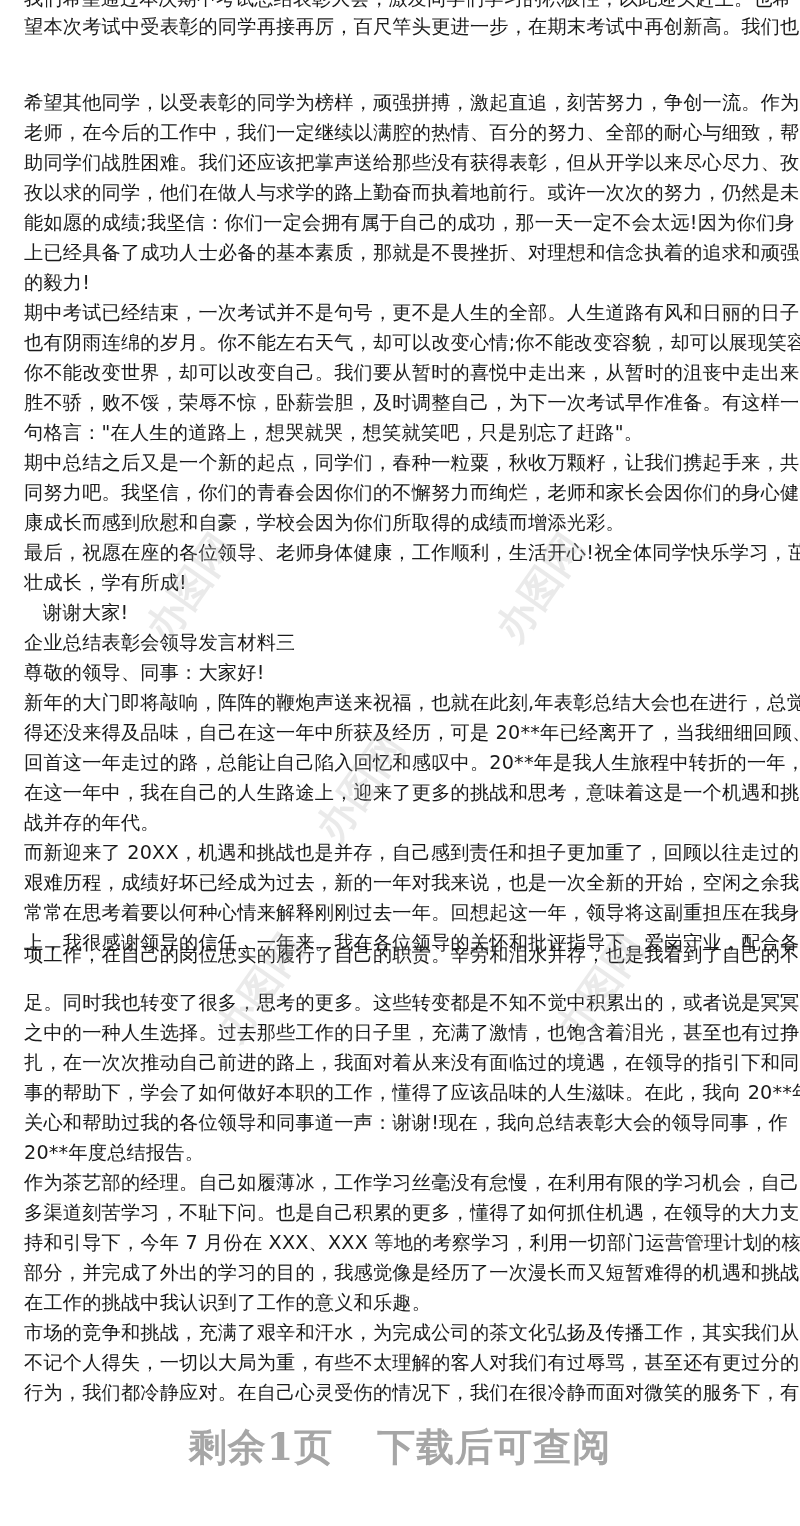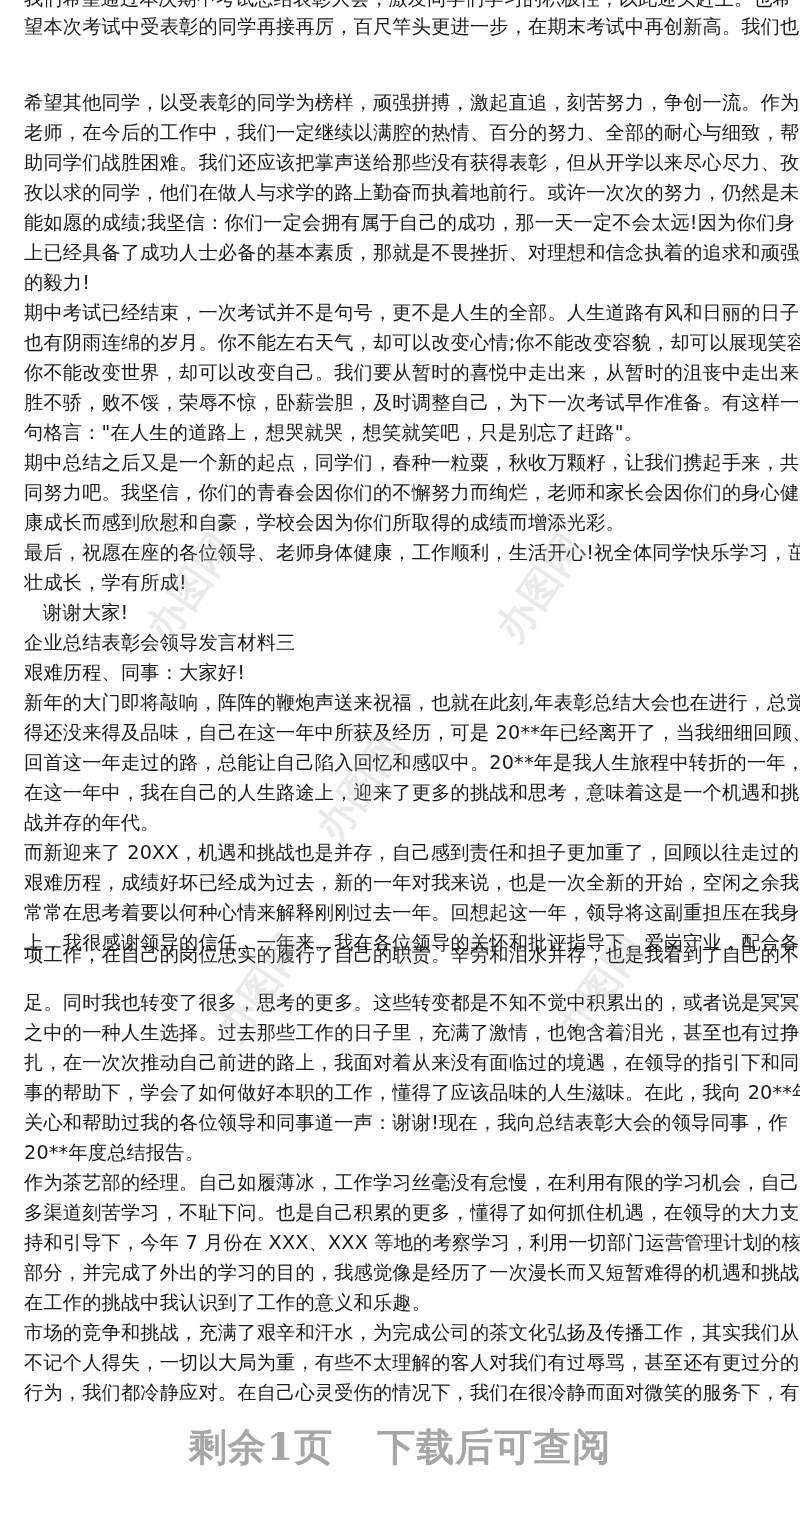--- a/index.html
+++ b/index.html
@@ -35,21 +35,21 @@
     <div class="line" style="top: 358px;">你不能改变世界，却可以改变自己。我们要从暂时的喜悦中走出来，从暂时的沮丧中走出来，</div>
     <div class="line" style="top: 388px;">胜不骄，败不馁，荣辱不惊，卧薪尝胆，及时调整自己，为下一次考试早作准备。有这样一</div>
     <div class="line" style="top: 418px;">句格言："在人生的道路上，想哭就哭，想笑就笑吧，只是别忘了赶路"。</div>
     <div class="line" style="top: 448px;">期中总结之后又是一个新的起点，同学们，春种一粒粟，秋收万颗籽，让我们携起手来，共</div>
     <div class="line" style="top: 478px;">同努力吧。我坚信，你们的青春会因你们的不懈努力而绚烂，老师和家长会因你们的身心健</div>
     <div class="line" style="top: 508px;">康成长而感到欣慰和自豪，学校会因为你们所取得的成绩而增添光彩。</div>
     <div class="line" style="top: 538px;">最后，祝愿在座的各位领导、老师身体健康，工作顺利，生活开心!祝全体同学快乐学习，茁</div>
     <div class="line" style="top: 568px;">壮成长，学有所成!</div>
     <div class="line" style="top: 598px; margin-left: 19px;">谢谢大家!</div>
     <div class="line" style="top: 628px;">企业总结表彰会领导发言材料三</div>
-    <div class="line" style="top: 658px;">艰难历程、同事：大家好!</div>
+    <div class="line" style="top: 658px;">尊敬的领导、同事：大家好!</div>
     <div class="line" style="top: 688px;">新年的大门即将敲响，阵阵的鞭炮声送来祝福，也就在此刻,年表彰总结大会也在进行，总觉</div>
     <div class="line" style="top: 718px;">得还没来得及品味，自己在这一年中所获及经历，可是 20**年已经离开了，当我细细回顾、</div>
     <div class="line" style="top: 748px;">回首这一年走过的路，总能让自己陷入回忆和感叹中。20**年是我人生旅程中转折的一年，</div>
     <div class="line" style="top: 778px;">在这一年中，我在自己的人生路途上，迎来了更多的挑战和思考，意味着这是一个机遇和挑</div>
     <div class="line" style="top: 808px;">战并存的年代。</div>
     <div class="line" style="top: 838px;">而新迎来了 20XX，机遇和挑战也是并存，自己感到责任和担子更加重了，回顾以往走过的</div>
     <div class="line" style="top: 868px;">艰难历程，成绩好坏已经成为过去，新的一年对我来说，也是一次全新的开始，空闲之余我</div>
     <div class="line" style="top: 898px; text-align: right;">常常在思考着要以何种心情来解释刚刚过去一年。回想起这一年，领导将这副重担压在我身</div>
     <div class="line" style="top: 928px;">上，我很感谢领导的信任，一年来。我在各位领导的关怀和批评指导下。爱岗守业，配合各</div>
     <div class="line" style="top: 940px;">项工作，在自己的岗位忠实的履行了自己的职责。辛劳和泪水并存，也是我看到了自己的不</div>

